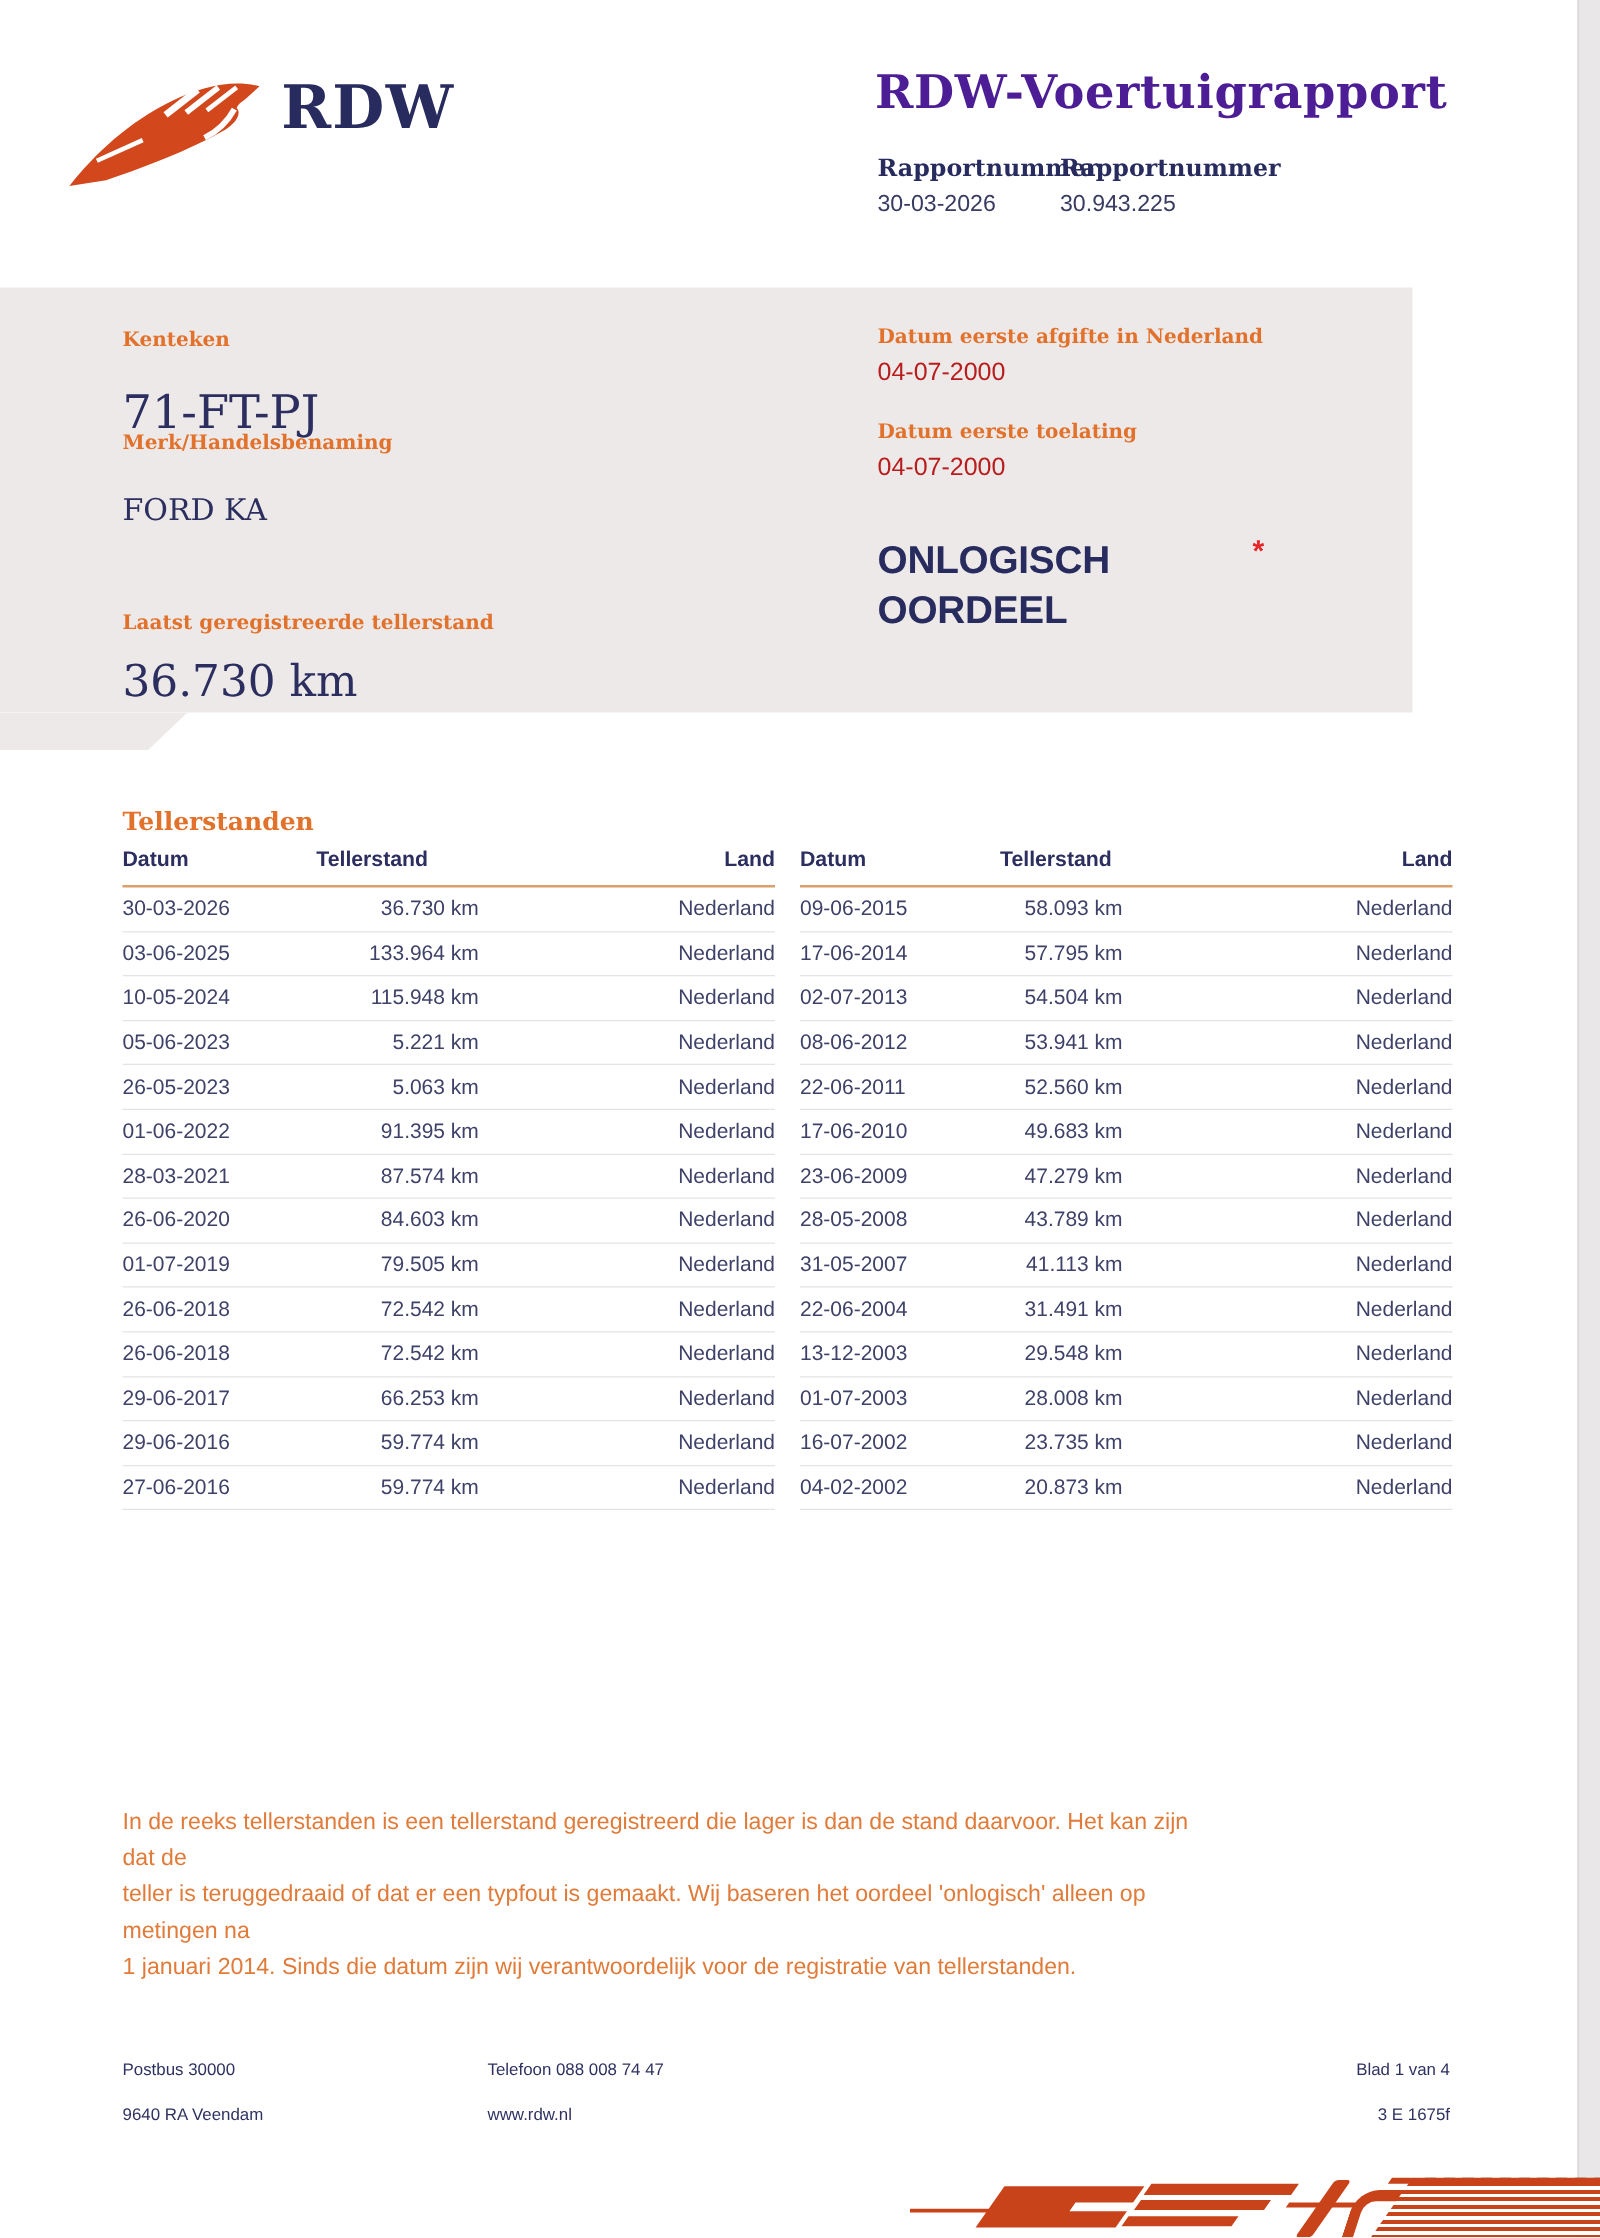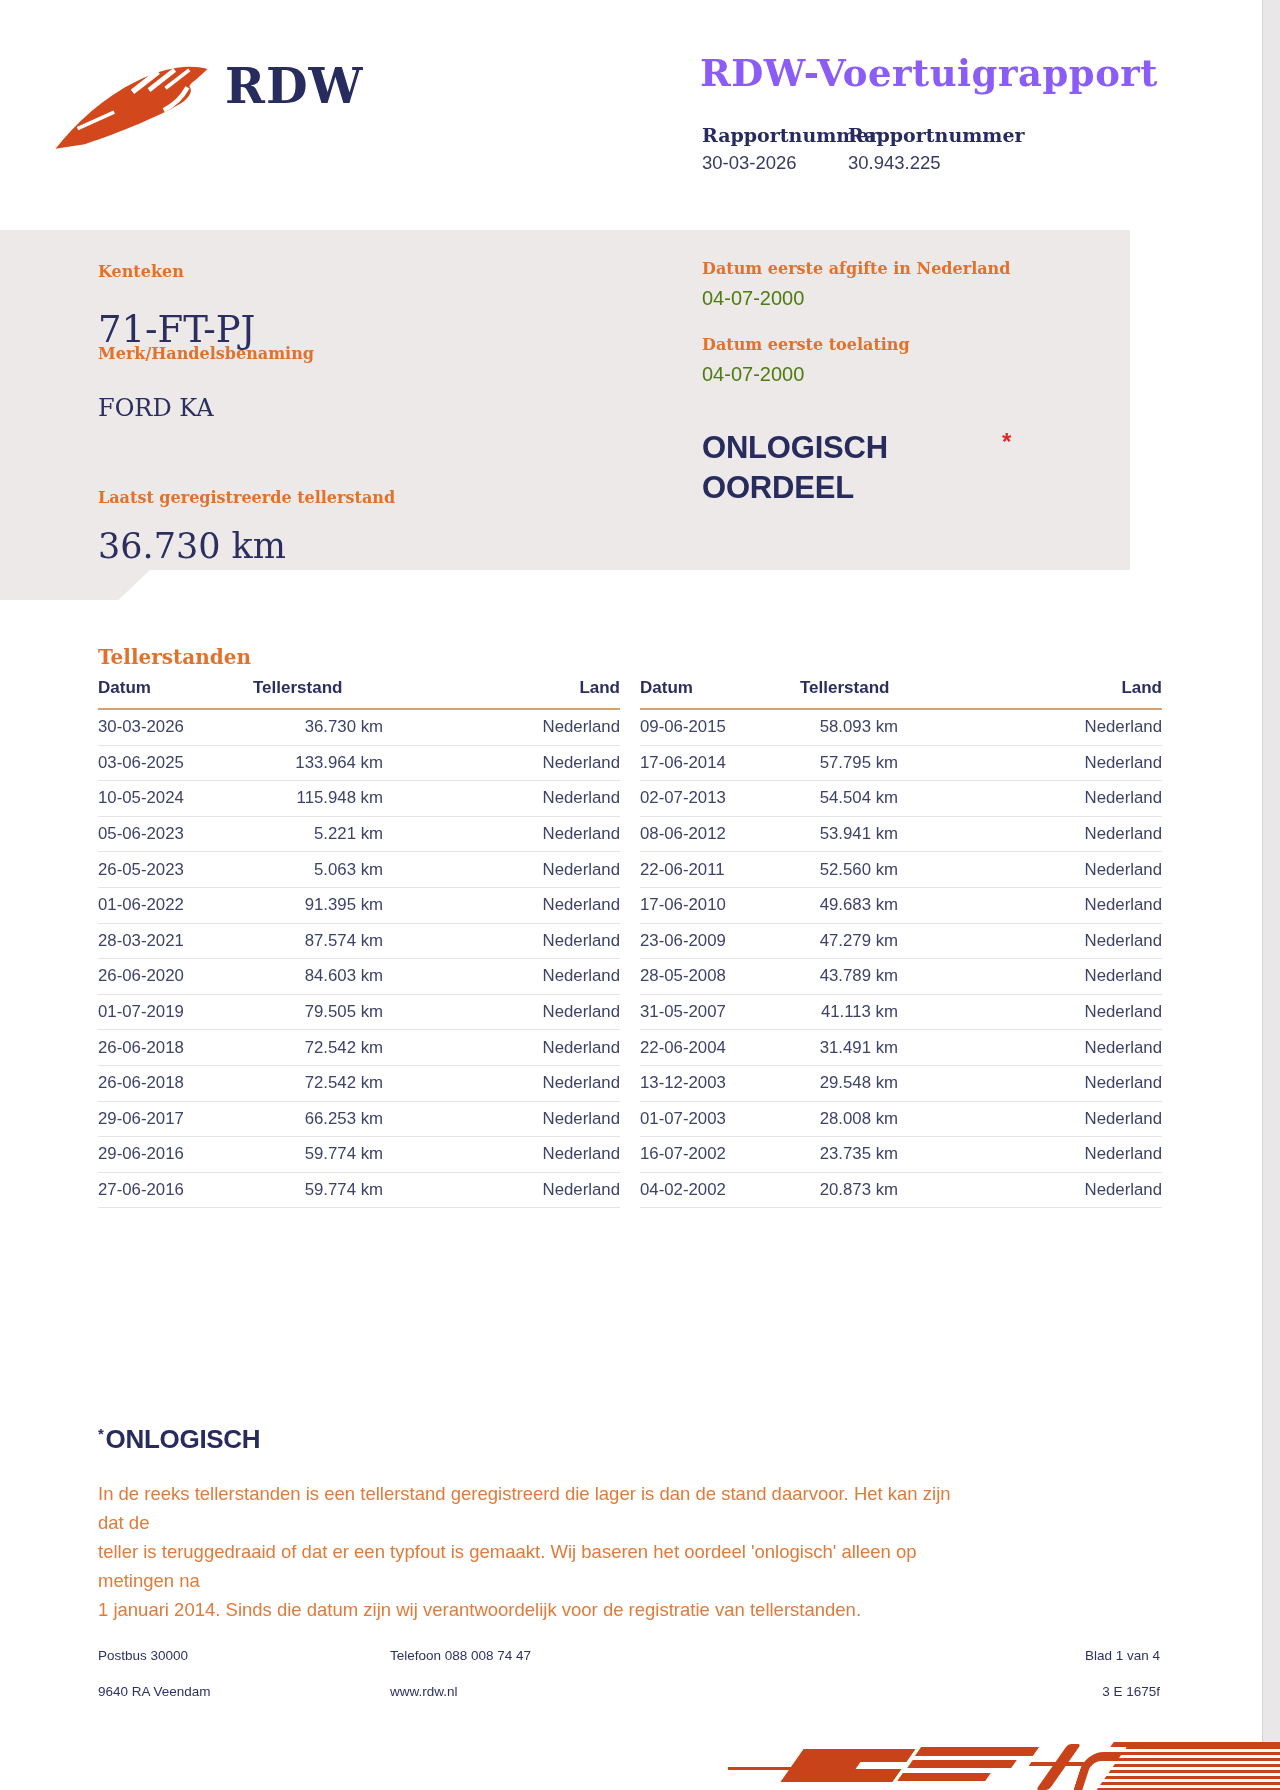--- a/index.html
+++ b/index.html
@@ -19,33 +19,33 @@
     overflow:hidden;font-family:"Liberation Sans",sans-serif;
   }
   
   .edge-strip{position:absolute;top:0;right:0;width:17px;height:1790px;background:#e9e7e7;border-left:1px solid #d5d2d2;}
 
   
   .logo-svg{position:absolute;left:50px;top:55px;width:165px;height:105px;}
   .wordmark{position:absolute;left:225px;top:60px;font-family:"DejaVu Serif",serif;font-weight:700;
     font-size:48px;line-height:52px;color:var(--navy);letter-spacing:1px;}
   .doc-title{position:absolute;left:700px;top:52px;font-family:"DejaVu Serif",serif;font-weight:600;
-    font-size:37px;line-height:42px;color:#8b5cf6;letter-spacing:.5px;}
+    font-size:37px;line-height:42px;color:#4c1d95;letter-spacing:.5px;}
   .rep-label{position:absolute;top:124px;font-family:"DejaVu Serif",serif;font-weight:700;
     font-size:19px;color:var(--navy);}
   .rep-val{position:absolute;top:152px;font-size:18.5px;color:#383b62;}
   .x-datum{left:702px;} .x-nummer{left:848px;}
 
   
   .panel{position:absolute;left:0;top:230px;width:1130px;height:340px;background:var(--panel);}
   .panel-tab{position:absolute;left:0;top:570px;width:150px;height:30px;background:var(--panel);
     clip-path:polygon(0 0,100% 0,79% 100%,0 100%);}
   .lbl{position:absolute;font-family:"DejaVu Serif",serif;font-weight:700;font-size:16px;color:var(--orange);}
   .bigval{position:absolute;font-family:"DejaVu Serif",serif;font-weight:400;color:#2b2e5e;margin-top:14px;}
-  .sansval{position:absolute;font-size:20px;color:#4d7c0f;}
+  .sansval{position:absolute;font-size:20px;color:#b91c1c;}
   .oordeel{position:absolute;left:702px;top:428px;font-weight:700;font-size:31px;line-height:40px;
     color:var(--navy);letter-spacing:-.2px;}
   .oordeel-star{position:absolute;left:1002px;top:428px;font-weight:700;font-size:24px;color:var(--red);}
 
   
   .section-head{position:absolute;left:98px;top:645px;font-family:"DejaVu Serif",serif;font-weight:700;
     font-size:20px;color:var(--orange);}
   .otable{position:absolute;top:678px;width:522px;font-size:16.8px;color:var(--table-ink);}
   .t-left{left:98px;} .t-right{left:640px;}
   .otable .thead{display:grid;height:30px;align-items:start;border-bottom:2px solid var(--head-line);
@@ -312,23 +312,20 @@
       </div>
 
       <div class="row">
         <span class="c-datum">04-02-2002</span>
         <span class="c-stand">20.873 km</span>
         <span class="c-land">Nederland</span>
       </div>
     </div>
 
   <div class="footnote">
-    <div class="fn-head">
-      <span class="fn-star">*</span><span>ONLOGISCH</span>
-    </div>
     <div class="fn-body">
       <span class="fn-line">In de reeks tellerstanden is een tellerstand geregistreerd die lager is dan de stand daarvoor. Het kan zijn dat de</span>
       <span class="fn-line">teller is teruggedraaid of dat er een typfout is gemaakt. Wij baseren het oordeel 'onlogisch' alleen op metingen na</span>
       <span class="fn-line">1 januari 2014. Sinds die datum zijn wij verantwoordelijk voor de registratie van tellerstanden.</span>
     </div>
   </div>
 
   <div class="ftr y1 fx1">Postbus 30000</div>
   <div class="ftr y1 fx2">Telefoon 088 008 74 47</div>
   <div class="ftr y1 ftr-r">Blad 1 van 4</div>

